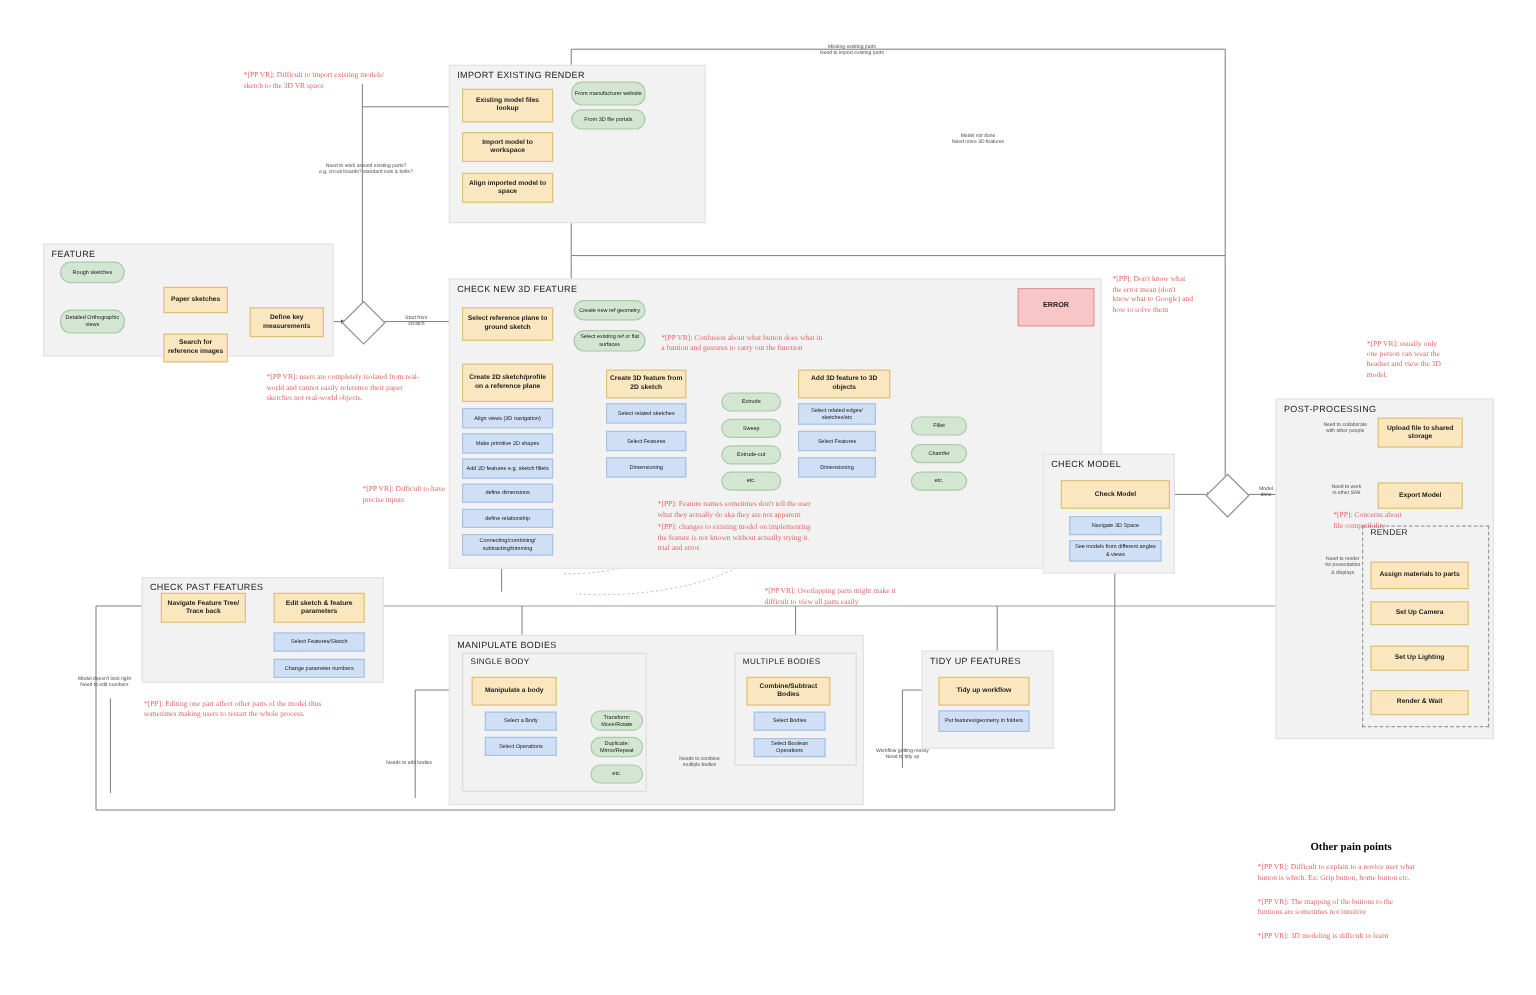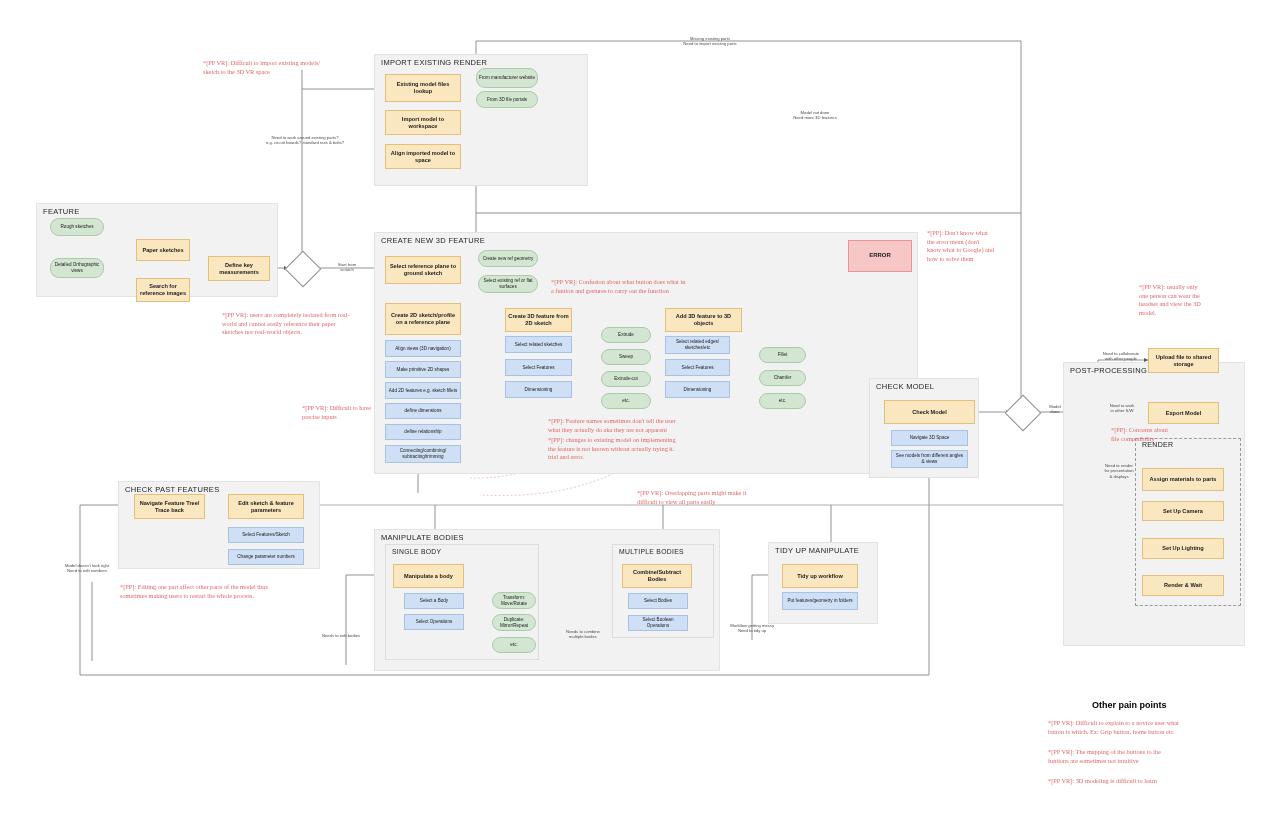--- a/index.html
+++ b/index.html
@@ -29,21 +29,21 @@
   .node span{display:block;padding:0 2px;}
 
   .diamond{position:absolute;width:24px;height:24px;background:#ffffff;
       border:1px solid #8e8e8e;transform:rotate(45deg);}
 
   
   .elabel{position:absolute;font-size:4.2px;color:#4a4a4a;line-height:1.3;text-align:center;
       white-space:pre-line;}
   .pp{position:absolute;color:#e06666;font-family:"Liberation Serif",serif;
       font-size:6.3px;line-height:1.35;white-space:pre-line;}
-  .painttitle{position:absolute;font-family:Liberation Sans, sans-serif;font-weight:700;
+  .painttitle{position:absolute;font-family:Liberation Serif, serif;font-weight:700;
       font-size:9px;color:#000;}
 </style>
 </head>
 <body>
 
 <div id="canvas">
 
   <svg class="lines" viewBox="0 0 1280 829">
     <defs>
       <marker id="ar" markerWidth="6" markerHeight="6" refX="5" refY="3" orient="auto">
@@ -174,21 +174,21 @@
   <div class="node proc" style="left:136px;top:278px;width:54px;height:24px;">
     <span>Search for reference images</span>
     </div>
   <div class="node proc" style="left:208px;top:256px;width:62px;height:25px;">
     <span>Define key measurements</span>
     </div>
 
   <div class="diamond" style="left:290px;top:256px;"></div>
 
   <div class="group" style="left:374px;top:232px;width:542px;height:240px;">
-    <div class="gtitle">CREATE NEW 3D FEATURE</div>
+    <div class="gtitle">CHECK NEW 3D FEATURE</div>
   </div>
   <div class="node proc" style="left:385px;top:256px;width:76px;height:28px;">
     <span>Select reference plane to ground sketch</span>
     </div>
   <div class="node opt" style="left:478px;top:250px;width:60px;height:17px;">
     <span>Create new ref geometry</span>
     </div>
   <div class="node opt" style="left:478px;top:275px;width:60px;height:18px;">
     <span>Select existing ref or flat surfaces</span>
     </div>
@@ -274,21 +274,21 @@
     </div>
   <div class="node sub" style="left:891px;top:430px;width:77px;height:16px;">
     <span>Navigate 3D Space</span>
     </div>
   <div class="node sub" style="left:891px;top:450px;width:77px;height:18px;">
     <span>See models from different angles &amp; views</span>
     </div>
 
   <div class="diamond" style="left:1010px;top:400px;"></div>
 
-  <div class="group" style="left:1063px;top:332px;width:180px;height:282px;margin-top:30px;">
+  <div class="group" style="left:1063px;top:332px;width:180px;height:282px;">
     <div class="gtitle">POST-PROCESSING</div>
   </div>
   <div class="node proc" style="left:1148px;top:348px;width:71px;height:25px;">
     <span>Upload file to shared storage</span>
     </div>
   <div class="node proc" style="left:1148px;top:402px;width:71px;height:22px;">
     <span>Export Model</span>
     </div>
 
   <div class="dashgroup" style="left:1135px;top:438px;width:104px;height:166px;">
@@ -355,21 +355,21 @@
     <span>Combine/Subtract Bodies</span>
     </div>
   <div class="node sub" style="left:628px;top:593px;width:60px;height:16px;">
     <span>Select Bodies</span>
     </div>
   <div class="node sub" style="left:628px;top:615px;width:60px;height:16px;">
     <span>Select Boolean Operations</span>
     </div>
 
   <div class="group" style="left:768px;top:542px;width:108px;height:80px;">
-    <div class="gtitle">TIDY UP MANIPULATE</div>
+    <div class="gtitle">TIDY UP FEATURES</div>
   </div>
   <div class="node proc" style="left:782px;top:564px;width:76px;height:24px;">
     <span>Tidy up workflow</span>
     </div>
   <div class="node sub" style="left:782px;top:592px;width:76px;height:18px;">
     <span>Put features/geometry in folders</span>
     </div>
 
   <div class="elabel" style="left:610px;top:36px;width:200px;text-align:center;">Missing existing parts
 Need to import existing parts</div>

